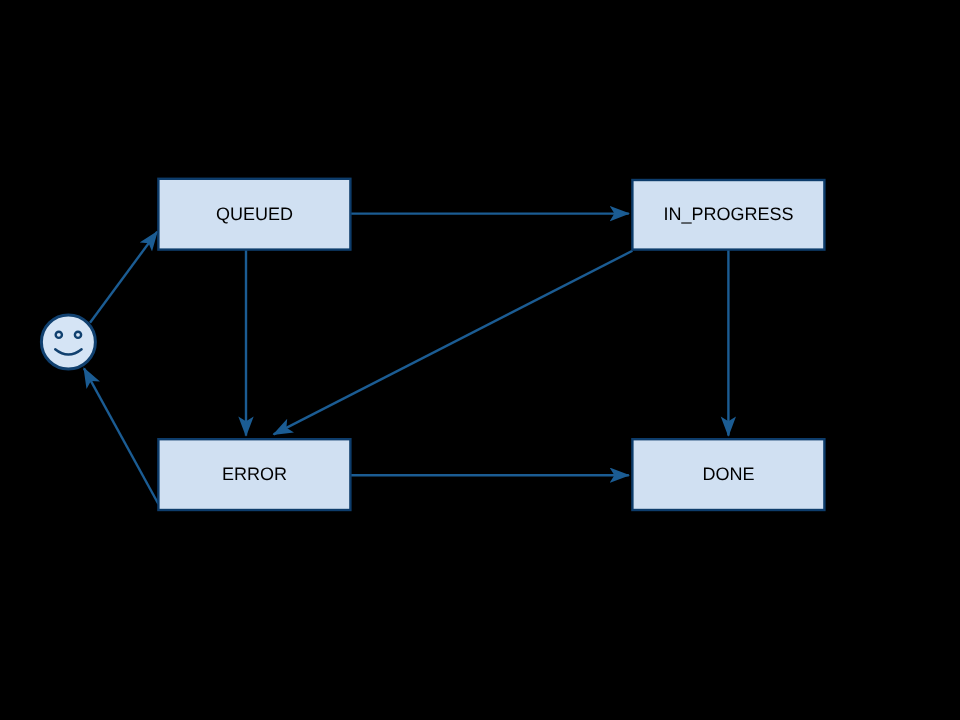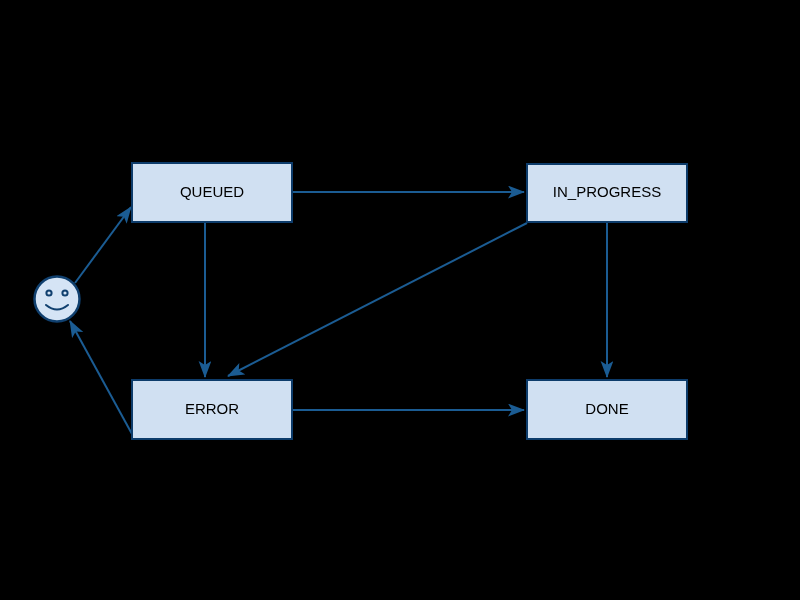--- a/index.html
+++ b/index.html
@@ -12,21 +12,20 @@
     width: 800px;
     height: 600px;
     overflow: hidden;
     font-family: "Liberation Sans", sans-serif;
   }
   #diagram-canvas {
     position: relative;
     width: 800px;
     height: 524px;
     background: #000000;
-    margin-top: 14px;
   }
   #diagram-svg {
     position: absolute;
     top: 0;
     left: 0;
     width: 800px;
     height: 600px;
   }
   .state-label {
     font-family: "Liberation Sans", sans-serif;

